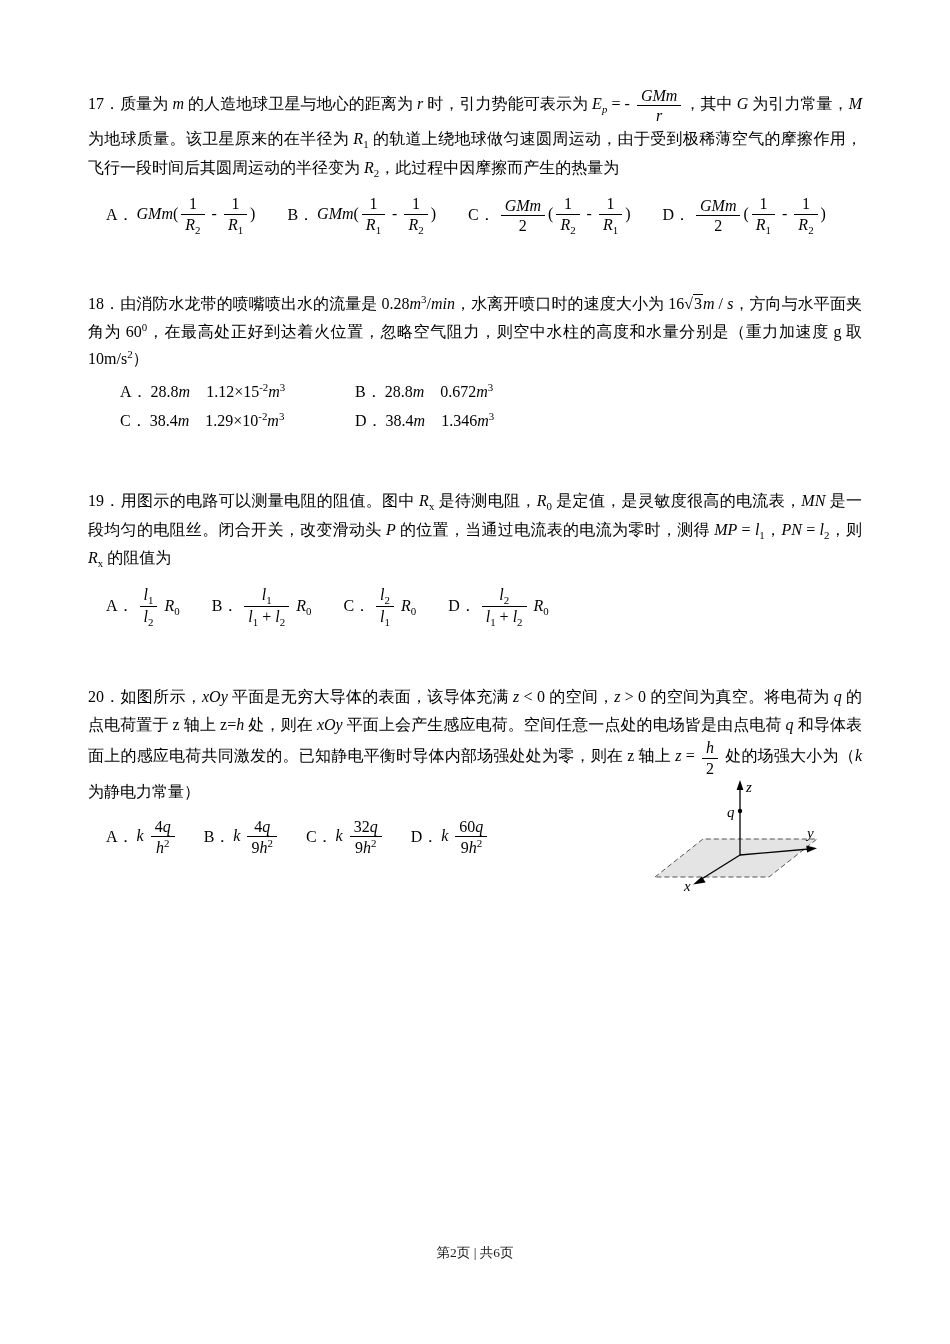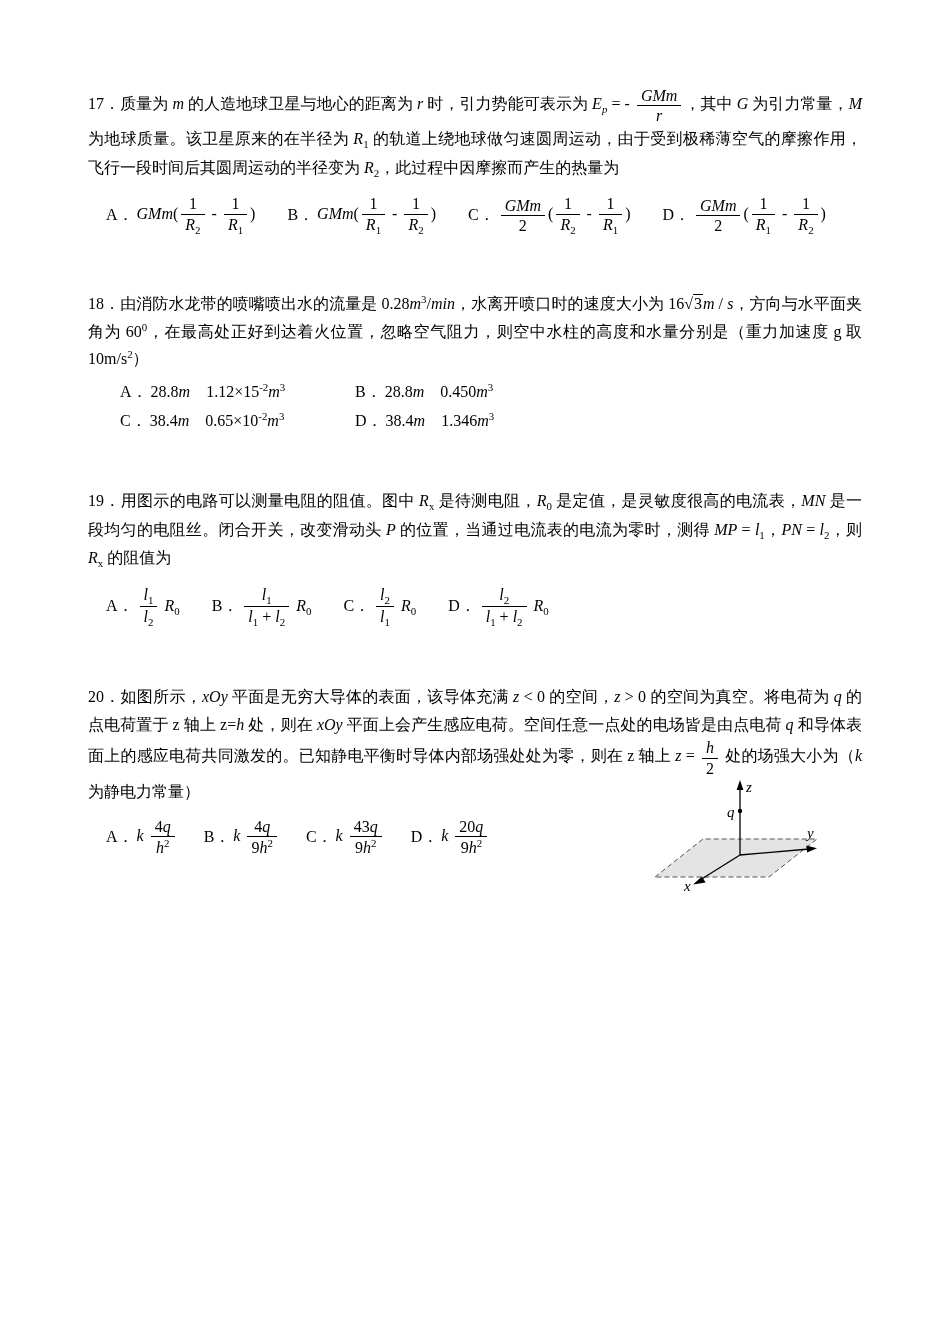--- a/index.html
+++ b/index.html
@@ -63,25 +63,25 @@
 
     <section class="question">
       <p class="q-body"><span>18．由消防水龙带的喷嘴喷出水的流量是 0.28</span><span class="it">m</span><span class="sup">3</span><span>/</span><span class="it">min</span><span>，水离开喷口时的速度大小为 16</span><span class="sqrt">√<span class="rad"><span>3</span></span></span><span class="it">m</span><span> / </span><span class="it">s</span><span>，方向与水平面夹角为 60</span><span class="sup">0</span><span>，在最高处正好到达着火位置，忽略空气阻力，则空中水柱的高度和水量分别是（重力加速度 g 取 10m/s</span><span class="sup">2</span><span>）</span></p>
       <div class="opts-grid">
         <span class="opt">
           <span class="opt-label">A．</span>
           <span class="opt-body"><span>28.8</span><span class="it">m</span><span>　1.12×15</span><span class="sup">-2</span><span class="it">m</span><span class="sup">3</span></span>
         </span>
         <span class="opt">
           <span class="opt-label">B．</span>
-          <span class="opt-body"><span>28.8</span><span class="it">m</span><span>　0.450</span><span class="it">m</span><span class="sup">3</span></span>
+          <span class="opt-body"><span>28.8</span><span class="it">m</span><span>　0.672</span><span class="it">m</span><span class="sup">3</span></span>
         </span>
         <span class="opt">
           <span class="opt-label">C．</span>
-          <span class="opt-body"><span>38.4</span><span class="it">m</span><span>　0.65×10</span><span class="sup">-2</span><span class="it">m</span><span class="sup">3</span></span>
+          <span class="opt-body"><span>38.4</span><span class="it">m</span><span>　1.29×10</span><span class="sup">-2</span><span class="it">m</span><span class="sup">3</span></span>
         </span>
         <span class="opt">
           <span class="opt-label">D．</span>
           <span class="opt-body"><span>38.4</span><span class="it">m</span><span>　1.346</span><span class="it">m</span><span class="sup">3</span></span>
         </span>
       </div>
     </section>
 
     <section class="question">
       <p class="q-body"><span>19．用图示的电路可以测量电阻的阻值。图中 </span><span class="it">R</span><span class="sub">x</span><span> 是待测电阻，</span><span class="it">R</span><span class="sub">0</span><span> 是定值，是灵敏度很高的电流表，</span><span class="it">MN</span><span> 是一段均匀的电阻丝。闭合开关，改变滑动头 </span><span class="it">P</span><span> 的位置，当通过电流表的电流为零时，测得 </span><span class="it">MP</span><span> = </span><span class="it">l</span><span class="sub">1</span><span>，</span><span class="it">PN</span><span> = </span><span class="it">l</span><span class="sub">2</span><span>，则 </span><span class="it">R</span><span class="sub">x</span><span> 的阻值为</span></p>
@@ -111,25 +111,25 @@
         <span class="opt">
           <span class="opt-label">A．</span>
           <span class="opt-body"><span class="it">k</span><span> </span><span class="frac"><span class="num"><span>4</span><span class="it">q</span></span><span class="den"><span class="it">h</span><span class="sup">2</span></span></span></span>
         </span>
         <span class="opt">
           <span class="opt-label">B．</span>
           <span class="opt-body"><span class="it">k</span><span> </span><span class="frac"><span class="num"><span>4</span><span class="it">q</span></span><span class="den"><span>9</span><span class="it">h</span><span class="sup">2</span></span></span></span>
         </span>
         <span class="opt">
           <span class="opt-label">C．</span>
-          <span class="opt-body"><span class="it">k</span><span> </span><span class="frac"><span class="num"><span>43</span><span class="it">q</span></span><span class="den"><span>9</span><span class="it">h</span><span class="sup">2</span></span></span></span>
+          <span class="opt-body"><span class="it">k</span><span> </span><span class="frac"><span class="num"><span>32</span><span class="it">q</span></span><span class="den"><span>9</span><span class="it">h</span><span class="sup">2</span></span></span></span>
         </span>
         <span class="opt">
           <span class="opt-label">D．</span>
-          <span class="opt-body"><span class="it">k</span><span> </span><span class="frac"><span class="num"><span>20</span><span class="it">q</span></span><span class="den"><span>9</span><span class="it">h</span><span class="sup">2</span></span></span></span>
+          <span class="opt-body"><span class="it">k</span><span> </span><span class="frac"><span class="num"><span>60</span><span class="it">q</span></span><span class="den"><span>9</span><span class="it">h</span><span class="sup">2</span></span></span></span>
         </span>
       </div>
 
       <svg class="q20-diagram" width="185" height="128" viewBox="0 0 185 128" xmlns="http://www.w3.org/2000/svg">
         <polygon points="12,102 60,64 174,64 126,102" fill="#e4e4e4" stroke="#555" stroke-width="1" stroke-dasharray="5,3"></polygon>
         <line x1="97" y1="80" x2="97" y2="13" stroke="#000" stroke-width="1.3"></line>
         <polygon points="97,5 93.6,15 100.4,15" fill="#000"></polygon>
         <line x1="97" y1="80" x2="166" y2="74" stroke="#000" stroke-width="1.3"></line>
         <polygon points="174,73.3 163.4,70.6 164.1,77.6" fill="#000"></polygon>
         <line x1="97" y1="80" x2="57" y2="105" stroke="#000" stroke-width="1.3"></line>
@@ -137,13 +137,16 @@
         <circle cx="97" cy="36" r="2.2" fill="#000"></circle>
         <text x="103" y="17">z</text>
         <text x="164" y="63">y</text>
         <text x="41" y="116">x</text>
         <text x="84" y="42">q</text>
       </svg>
     </section>
 
   </div>
 
+  <div class="footer">
+    <span>第2页 | 共6页</span>
+  </div>
 </div>
 
 </body></html>

